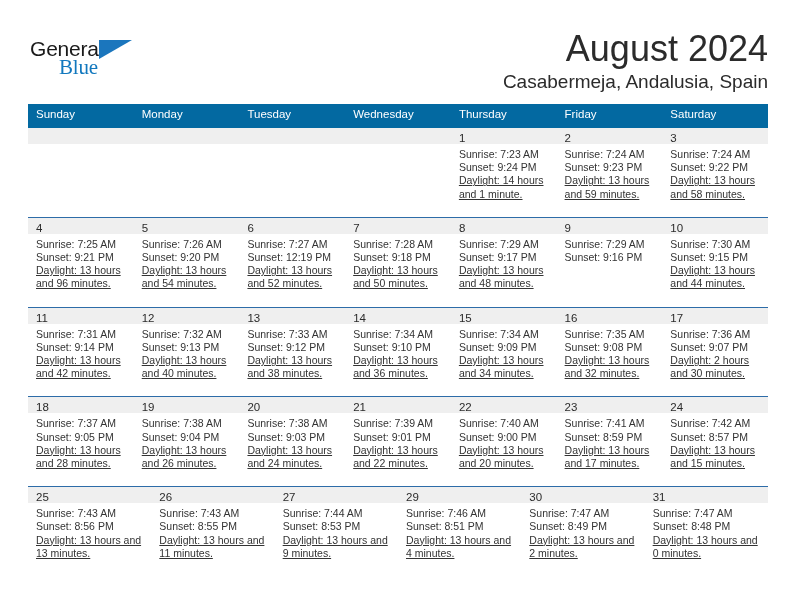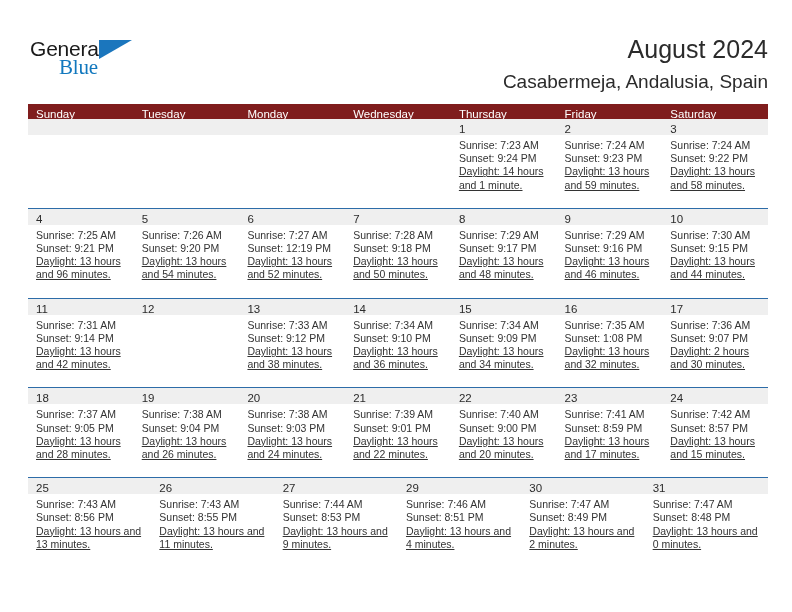--- a/index.html
+++ b/index.html
@@ -68,21 +68,21 @@
     border-bottom: 19px solid transparent;
   }
 
   .title-block {
     position: absolute;
     right: 0;
     top: 0;
     text-align: right;
   }
   .cal-title {
-    font-size: 25px;
+    font-size: 36px;
     color: #2b2b2b;
     font-weight: normal;
     line-height: 34px;
     white-space: nowrap;
   }
   .cal-subtitle {
     font-size: 19px;
     color: #2b2b2b;
     line-height: 20px;
     margin-top: 6px;
@@ -92,22 +92,22 @@
   
   .calendar {
     position: absolute;
     left: 28px;
     top: 104px;
     width: 740px;
   }
 
   .weekday-row {
     display: flex;
-    background: #7f1d1d;
-    height: 15px;
+    background: #0369a1;
+    height: 24px;
   }
   .weekday-cell {
     flex: 1 1 0;
     color: #ffffff;
     font-size: 11.5px;
     line-height: 21px;
     padding-left: 8px;
     box-sizing: border-box;
     white-space: nowrap;
     overflow: hidden;
@@ -169,22 +169,22 @@
     <div class="title-block">
       <div class="cal-title">August 2024</div>
       <div class="cal-subtitle">Casabermeja, Andalusia, Spain</div>
     </div>
 
   </div>
 
   <div class="calendar">
     <div class="weekday-row">
         <div class="weekday-cell">Sunday</div>
+        <div class="weekday-cell">Monday</div>
         <div class="weekday-cell">Tuesday</div>
-        <div class="weekday-cell">Monday</div>
         <div class="weekday-cell">Wednesday</div>
         <div class="weekday-cell">Thursday</div>
         <div class="weekday-cell">Friday</div>
         <div class="weekday-cell">Saturday</div>
       </div>
     <div class="weeks-container">
         <div class="week-row">
           <div class="day-cell empty">
             <div class="day-number-band"><span class="day-number"></span></div>
           </div>
@@ -261,21 +261,20 @@
               <div>Sunrise: 7:29 AM</div>
               <div>Sunset: 9:17 PM</div>
               <div class="daylight-line">Daylight: 13 hours and 48 minutes.</div>
             </div>
           </div>
           <div class="day-cell">
             <div class="day-number-band"><span class="day-number">9</span></div>
             <div class="day-info">
               <div>Sunrise: 7:29 AM</div>
               <div>Sunset: 9:16 PM</div>
-              <div class="daylight-line">Daylight: 13 hours and 46 minutes.</div>
             </div>
           </div>
           <div class="day-cell">
             <div class="day-number-band"><span class="day-number">10</span></div>
             <div class="day-info">
               <div>Sunrise: 7:30 AM</div>
               <div>Sunset: 9:15 PM</div>
               <div class="daylight-line">Daylight: 13 hours and 44 minutes.</div>
             </div>
           </div>
@@ -284,20 +283,25 @@
           <div class="day-cell">
             <div class="day-number-band"><span class="day-number">11</span></div>
             <div class="day-info">
               <div>Sunrise: 7:31 AM</div>
               <div>Sunset: 9:14 PM</div>
               <div class="daylight-line">Daylight: 13 hours and 42 minutes.</div>
             </div>
           </div>
           <div class="day-cell">
             <div class="day-number-band"><span class="day-number">12</span></div>
+            <div class="day-info">
+              <div>Sunrise: 7:32 AM</div>
+              <div>Sunset: 9:13 PM</div>
+              <div class="daylight-line">Daylight: 13 hours and 40 minutes.</div>
+            </div>
           </div>
           <div class="day-cell">
             <div class="day-number-band"><span class="day-number">13</span></div>
             <div class="day-info">
               <div>Sunrise: 7:33 AM</div>
               <div>Sunset: 9:12 PM</div>
               <div class="daylight-line">Daylight: 13 hours and 38 minutes.</div>
             </div>
           </div>
           <div class="day-cell">
@@ -313,21 +317,21 @@
             <div class="day-info">
               <div>Sunrise: 7:34 AM</div>
               <div>Sunset: 9:09 PM</div>
               <div class="daylight-line">Daylight: 13 hours and 34 minutes.</div>
             </div>
           </div>
           <div class="day-cell">
             <div class="day-number-band"><span class="day-number">16</span></div>
             <div class="day-info">
               <div>Sunrise: 7:35 AM</div>
-              <div>Sunset: 1:08 PM</div>
+              <div>Sunset: 9:08 PM</div>
               <div class="daylight-line">Daylight: 13 hours and 32 minutes.</div>
             </div>
           </div>
           <div class="day-cell">
             <div class="day-number-band"><span class="day-number">17</span></div>
             <div class="day-info">
               <div>Sunrise: 7:36 AM</div>
               <div>Sunset: 9:07 PM</div>
               <div class="daylight-line">Daylight: 2 hours and 30 minutes.</div>
             </div>

